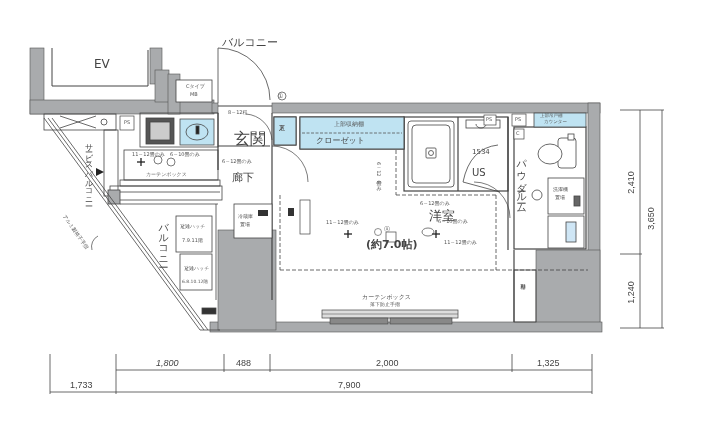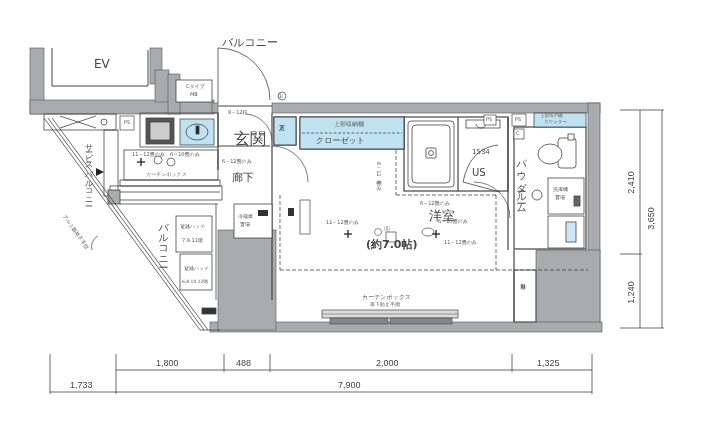--- a/index.html
+++ b/index.html
@@ -260,21 +260,21 @@
 
 <div class="lbl md vert" style="left:84px;top:138px;font-size:8px;">サービスバルコニー</div>
 <div class="lbl md vert" style="left:158px;top:216px;font-size:10px;">バルコニー</div>
 <div class="lbl sm" style="left:66px;top:214px;font-size:5px;transform:rotate(55deg);transform-origin:left top;">アルミ製格子手摺</div>
 
 <div class="lbl sm" style="left:180px;top:224px;font-size:5px;">避難ハッチ</div>
 <div class="lbl sm" style="left:182px;top:238px;font-size:5px;">7.9.11階</div>
 <div class="lbl sm" style="left:184px;top:266px;font-size:5px;">避難ハッチ</div>
 <div class="lbl sm" style="left:182px;top:280px;font-size:4.5px;">6.8.10.12階</div>
 
-<div class="dim" style="left:156px;top:359px;">1,800</div>
+<div class="dim" style="left:156px;top:359px;font-style:italic;">1,800</div>
 <div class="dim" style="left:236px;top:359px;">488</div>
 <div class="dim" style="left:376px;top:359px;">2,000</div>
 <div class="dim" style="left:537px;top:359px;">1,325</div>
 <div class="dim" style="left:70px;top:381px;">1,733</div>
 <div class="dim" style="left:338px;top:381px;">7,900</div>
 
 <div class="dimv" style="left:620px;top:178px;">2,410</div>
 <div class="dimv" style="left:620px;top:288px;">1,240</div>
 <div class="dimv" style="left:640px;top:214px;">3,650</div>
 

